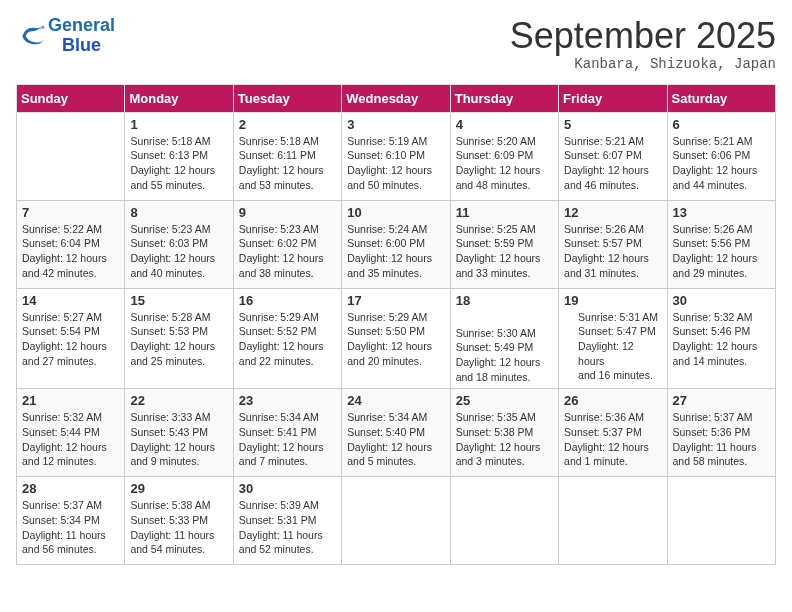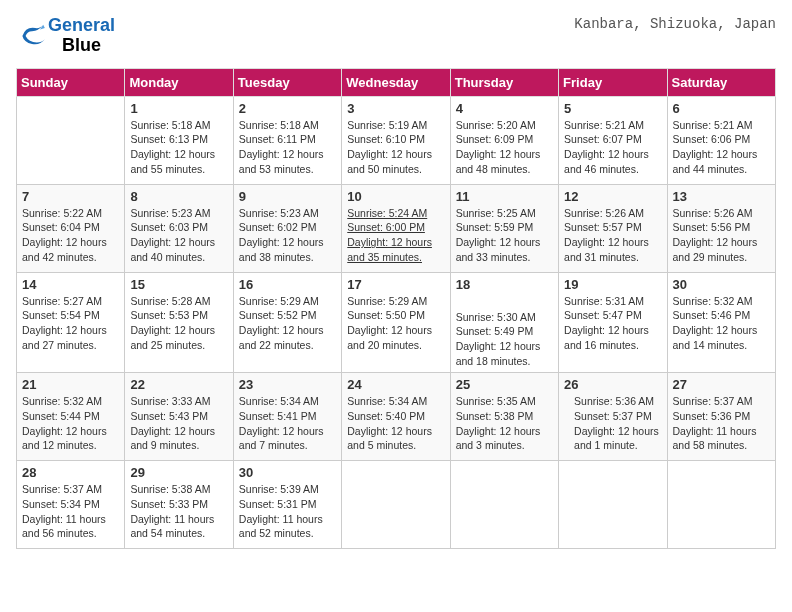--- a/index.html
+++ b/index.html
@@ -94,24 +94,25 @@
 <body>
 
 <div class="header">
   <div class="logo">
     <svg class="logo-bird" viewBox="0 0 40 40" xmlns="http://www.w3.org/2000/svg">
       <path d="M8 20 Q12 8 24 10 Q30 11 34 6 Q28 14 20 14 Q14 14 12 20 Q16 28 26 28 Q32 28 36 24 Q30 32 20 30 Q10 28 8 20Z" fill="#1a6ab5"></path>
       <path d="M34 6 L30 12 L36 10Z" fill="#5ba3e0"></path>
     </svg>
     <div class="logo-text">
       <span>General</span><br>
-      <span style="color:#000000">Blue</span>
+      <span style="color:#1d4ed8">Blue</span>
     </div>
   </div>
   <div class="title-block">
+    <div class="month-title">September 2025</div>
     <div class="location">Kanbara, Shizuoka, Japan</div>
   </div>
 </div>
 
 <table>
   <thead>
     <tr>
     <th>Sunday</th>
         <th>Monday</th>
         <th>Tuesday</th>
@@ -184,21 +185,21 @@
         </td>
         <td>
           <span class="day-num">9</span>
           <div class="day-info" style="white-space: pre-line;">Sunrise: 5:23 AM
 Sunset: 6:02 PM
 Daylight: 12 hours
 and 38 minutes.</div>
         </td>
         <td>
           <span class="day-num">10</span>
-          <div class="day-info" style="white-space: pre-line; text-decoration: underline;">Sunrise: 5:24 AM
+          <div class="day-info" style="white-space: pre-line;">Sunrise: 5:24 AM
 Sunset: 6:00 PM
 Daylight: 12 hours
 and 35 minutes.</div>
         </td>
         <td>
           <span class="day-num">11</span>
           <div class="day-info" style="white-space: pre-line;">Sunrise: 5:25 AM
 Sunset: 5:59 PM
 Daylight: 12 hours
 and 33 minutes.</div>
@@ -249,21 +250,21 @@
         </td>
         <td>
           <span class="day-num">18</span>
           <div class="day-info" style="white-space: pre-line; margin-top: 18px;">Sunrise: 5:30 AM
 Sunset: 5:49 PM
 Daylight: 12 hours
 and 18 minutes.</div>
         </td>
         <td>
           <span class="day-num">19</span>
-          <div class="day-info" style="white-space: pre-line;">Sunrise: 5:31 AM
+          <div class="day-info" style="white-space: pre-line; margin-left: 14px;">Sunrise: 5:31 AM
 Sunset: 5:47 PM
 Daylight: 12 hours
 and 16 minutes.</div>
         </td>
         <td>
           <span class="day-num">30</span>
           <div class="day-info" style="white-space: pre-line;">Sunrise: 5:32 AM
 Sunset: 5:46 PM
 Daylight: 12 hours
 and 14 minutes.</div>
@@ -300,21 +301,21 @@
         </td>
         <td>
           <span class="day-num">25</span>
           <div class="day-info" style="white-space: pre-line;">Sunrise: 5:35 AM
 Sunset: 5:38 PM
 Daylight: 12 hours
 and 3 minutes.</div>
         </td>
         <td>
           <span class="day-num">26</span>
-          <div class="day-info" style="white-space: pre-line; margin-left: 10px;">Sunrise: 5:36 AM
+          <div class="day-info" style="white-space: pre-line;">Sunrise: 5:36 AM
 Sunset: 5:37 PM
 Daylight: 12 hours
 and 1 minute.</div>
         </td>
         <td>
           <span class="day-num">27</span>
           <div class="day-info" style="white-space: pre-line;">Sunrise: 5:37 AM
 Sunset: 5:36 PM
 Daylight: 11 hours
 and 58 minutes.</div>

